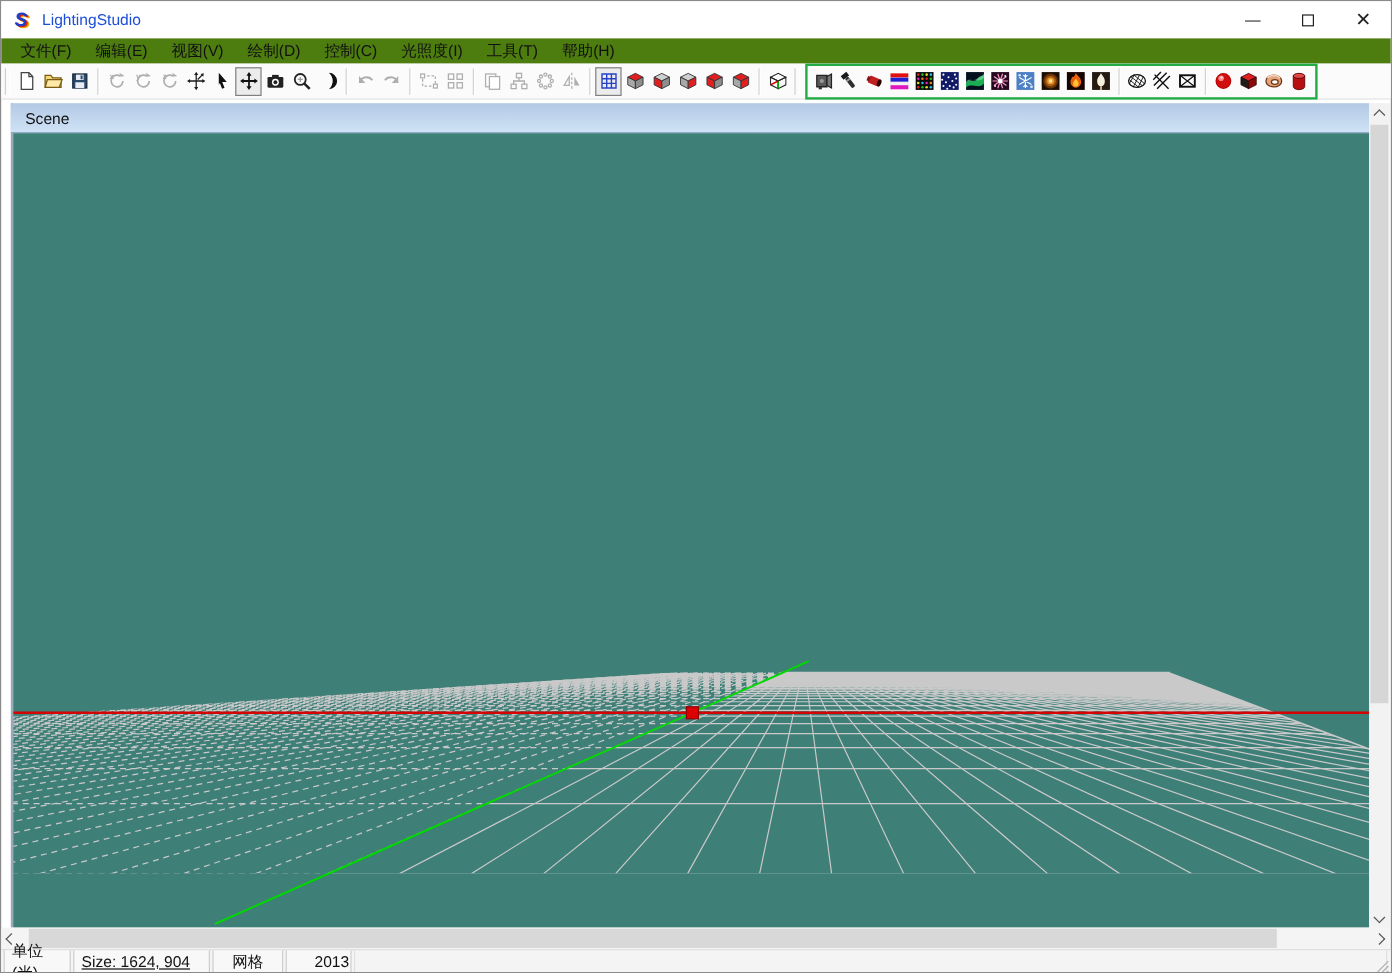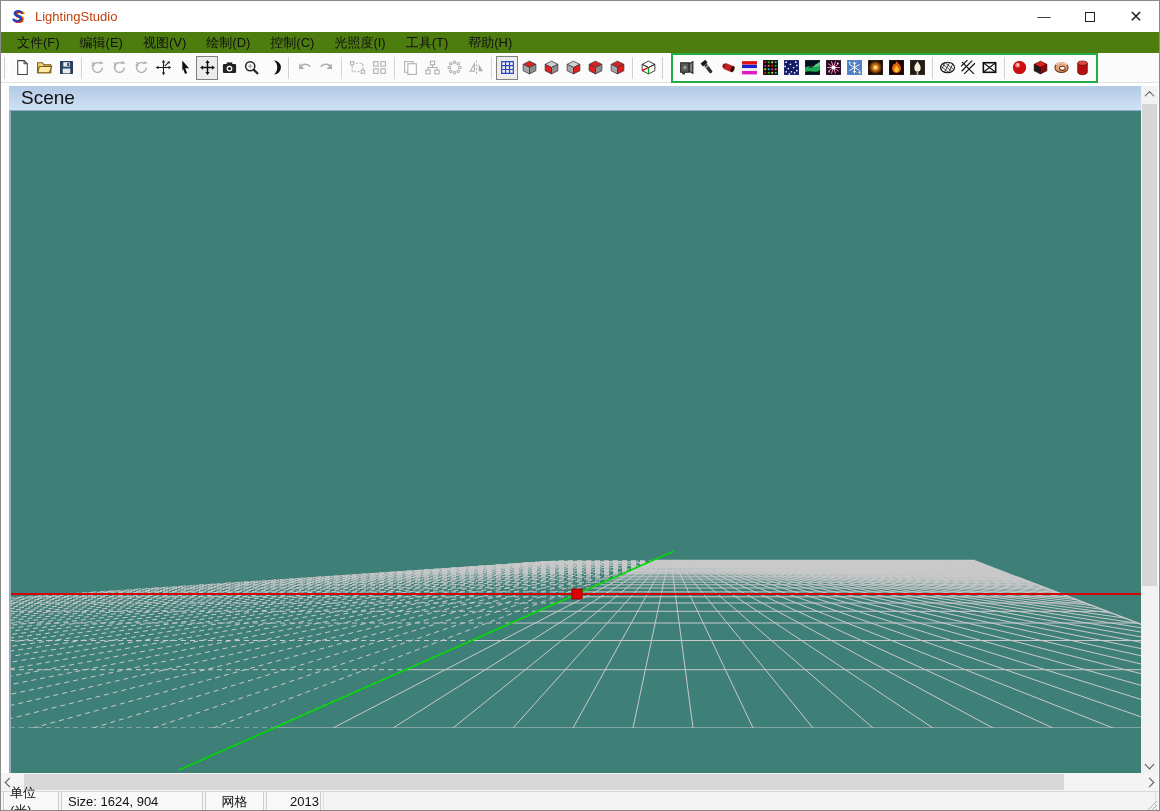--- a/index.html
+++ b/index.html
@@ -2,21 +2,21 @@
 <html><head>
 <meta charset="utf-8">
 <style>
   html,body{margin:0;padding:0;background:#777;}
   *{box-sizing:border-box;font-family:"Liberation Sans",sans-serif;}
   #app{position:relative;width:1160px;height:811px;background:#fff;border:1px solid #8a8a8a;overflow:hidden;}
 
   
   .titlebar{position:absolute;left:0;top:0;width:100%;height:31px;background:#fff;display:flex;align-items:center;}
   .appicon{width:18px;height:18px;margin:0 7px 0 9px;}
-  .apptitle{font-size:13px;color:#c2410c;}
+  .apptitle{font-size:13px;color:#1d4ed8;}
   .wincontrols{position:absolute;right:0;top:0;height:31px;display:flex;}
   .winbtn{width:46px;height:31px;display:flex;align-items:center;justify-content:center;color:#222;font-size:13px;cursor:default;}
   .winbtn .maxsq{width:10px;height:10px;border:1px solid #222;}
   .winbtn.close{font-size:16px;}
 
   
   .menubar{position:absolute;left:0;top:31px;width:100%;height:21px;background:#4d7c0f;display:flex;align-items:center;padding-left:6px;}
   .menu-item{font-size:13px;color:#111;padding:2px 10px;}
 
   
@@ -26,21 +26,21 @@
   .tb-group{display:flex;align-items:center;}
   .tbtn{width:22px;height:24px;display:flex;align-items:center;justify-content:center;border:1px solid transparent;}
   .tbtn.pressed{border:1px solid #808080;background:#ececec;}
   .greenbox{display:flex;align-items:center;border:2px solid #23ac46;padding:1px 3px;margin-left:2px;height:30px;}
   .greenbox .tbtn{width:21px;}
 
   
   .mdi-edge{position:absolute;left:8px;top:85px;width:2px;height:687px;background:#9aa9b8;}
   .scene-title{position:absolute;left:8px;top:85px;width:1132px;height:25px;
     background:linear-gradient(#b3c9e4,#cfe2f6);border-bottom:1px solid #8fa8c6;
-    display:flex;align-items:center;padding-left:12px;font-size:19px;color:#111;}
+    display:flex;align-items:center;padding-left:12px;font-size:13px;color:#111;}
   .viewport{position:absolute;left:10px;top:110px;width:1130px;height:662px;overflow:hidden;}
 
   
   .vscroll{position:absolute;left:1140px;top:85px;width:17px;height:687px;background:#f2f2f2;}
   .vscroll .btn{position:absolute;left:0;width:17px;height:17px;background:#f2f2f2;display:flex;align-items:center;justify-content:center;}
   .vscroll .thumb{position:absolute;left:1px;width:15px;background:#d6d6d6;}
   .hscroll{position:absolute;left:0px;top:772px;width:1157px;height:18px;background:#f4f4f4;}
   .hscroll .btn{position:absolute;top:0;width:17px;height:18px;display:flex;align-items:center;justify-content:center;}
   .hscroll .thumb{position:absolute;top:1px;height:16px;background:#d8d8d8;}
   .chev{width:7px;height:7px;border-right:1.6px solid #555;border-bottom:1.6px solid #555;}
@@ -535,21 +535,21 @@
     <div class="thumb" style="left:23px;width:1040px;"></div>
     <div class="btn" style="right:0;">
         <span class="chev right"></span>
       </div>
   </div>
 
   <div class="statusbar">
     <div class="pane" style="width:56px;">
         <span>单位(米)</span>
       </div>
-    <div class="pane" style="width:142px;">
+    <div class="pane" style="width:114px;text-decoration:underline;">
         <span>Size: 1624, 904</span>
       </div>
     <div class="pane center" style="width:59px;">
         <span>网格</span>
       </div>
     <div class="pane center" style="width:55px;padding-left:28px;">
         <span>2013</span>
       </div>
     <div class="pane" style="flex:1;margin-right:3px;background:#f4f4f4;border-color:#e0e0e0;"></div>
     <svg class="grip" width="12" height="12">

